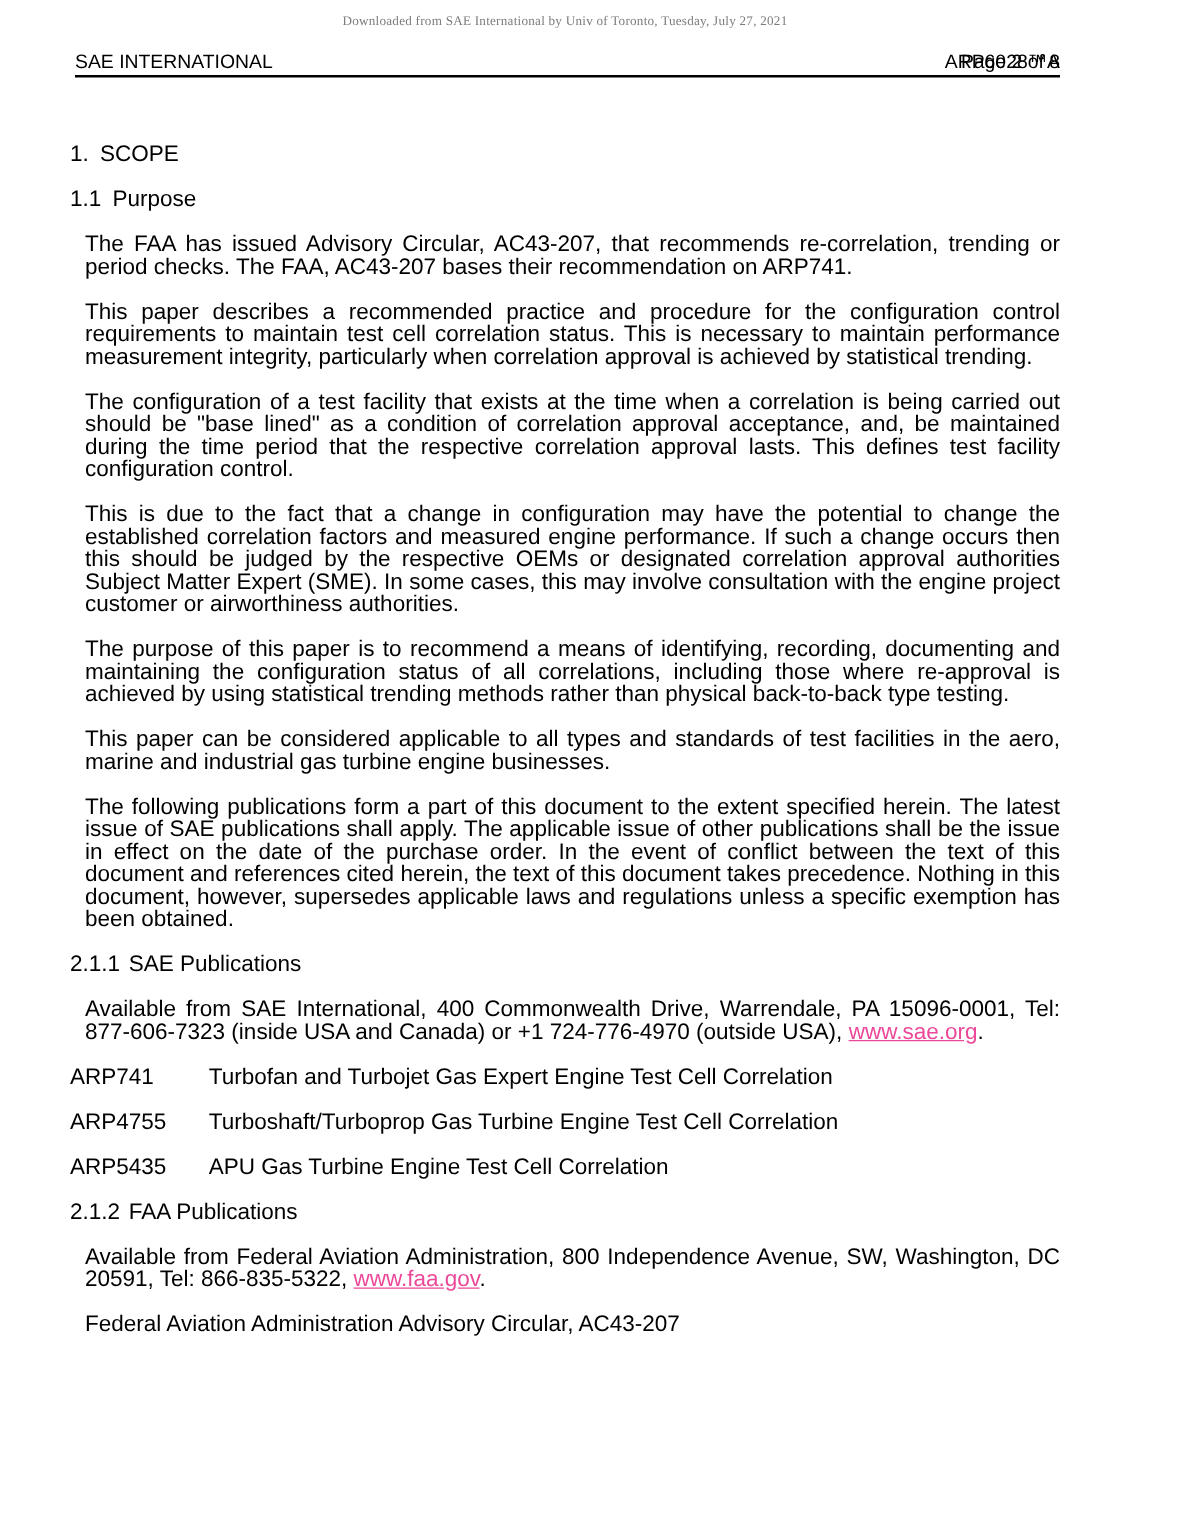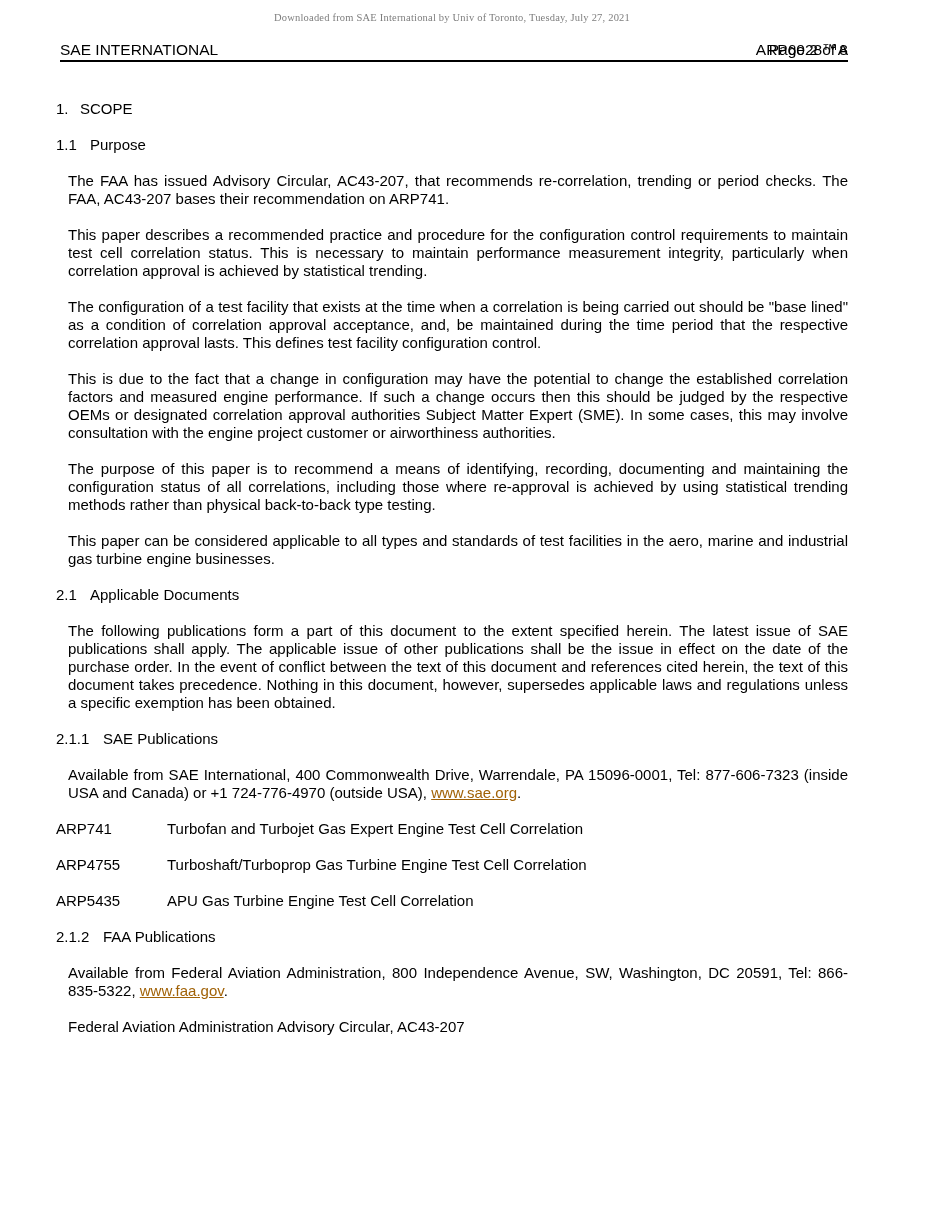--- a/index.html
+++ b/index.html
@@ -31,33 +31,33 @@
     border-bottom: 2.5px solid #000;
     height: 21px;
     font-size: 15.5px;
     line-height: 20px;
   }
   .h-left  { position: absolute; left: 0; bottom: 0; }
   .h-center{ position: absolute; left: 13px; right: 0; bottom: 0; text-align: right; }
   .h-right { position: absolute; right: 0; bottom: 0; }
   .content {
     margin: 0 56px;
-    padding-top: 38px;
-    font-size: 15px;
+    padding-top: 52px;
+    font-size: 18px;
     line-height: 18px;
   }
   .block { margin: 0 0 18px 0; }
   .para  { margin: 0 0 18px 12px; text-align: justify; }
   .heading { white-space: nowrap; }
   .num { display: inline-block; }
   .n1 { width: 24px; }
   .n2 { width: 34px; }
   .n3 { width: 47px; }
   .ref-label { display: inline-block; width: 111px; }
-  .link { color: #a16207; text-decoration: underline; cursor: pointer; }
+  .link { color: #ec4899; text-decoration: underline; cursor: pointer; }
 </style>
 </head>
 <body>
 
 <div class="page">
 
   <div class="watermark">Downloaded from SAE International by Univ of Toronto, Tuesday, July 27, 2021</div>
 
   <div class="header">
     <span class="h-left">SAE INTERNATIONAL</span>
@@ -81,23 +81,20 @@
 
     <p class="para">The configuration of a test facility that exists at the time when a correlation is being carried out should be "base lined" as a condition of correlation approval acceptance, and, be maintained during the time period that the respective correlation approval lasts. This defines test facility configuration control.</p>
 
     <p class="para">This is due to the fact that a change in configuration may have the potential to change the established correlation factors and measured engine performance. If such a change occurs then this should be judged by the respective OEMs or designated correlation approval authorities Subject Matter Expert (SME). In some cases, this may involve consultation with the engine project customer or airworthiness authorities.</p>
 
     <p class="para">The purpose of this paper is to recommend a means of identifying, recording, documenting and maintaining the configuration status of all correlations, including those where re-approval is achieved by using statistical trending methods rather than physical back-to-back type testing.</p>
 
     <p class="para">This paper can be considered applicable to all types and standards of test facilities in the aero, marine and industrial gas turbine engine businesses.</p>
 
 
-    <div class="block heading">
-      <span class="num n2">2.1</span><span>Applicable Documents</span>
-    </div>
 
     <p class="para">The following publications form a part of this document to the extent specified herein. The latest issue of SAE publications shall apply. The applicable issue of other publications shall be the issue in effect on the date of the purchase order. In the event of conflict between the text of this document and references cited herein, the text of this document takes precedence. Nothing in this document, however, supersedes applicable laws and regulations unless a specific exemption has been obtained.</p>
 
     <div class="block heading">
       <span class="num n3">2.1.1</span><span>SAE Publications</span>
     </div>
 
     <p class="para"><span>Available from SAE International, 400 Commonwealth Drive, Warrendale, PA 15096-0001, Tel: 877-606-7323 (inside USA and Canada) or +1 724-776-4970 (outside USA), </span><a class="link">www.sae.org</a><span>.</span></p>
 
     <div class="block">

